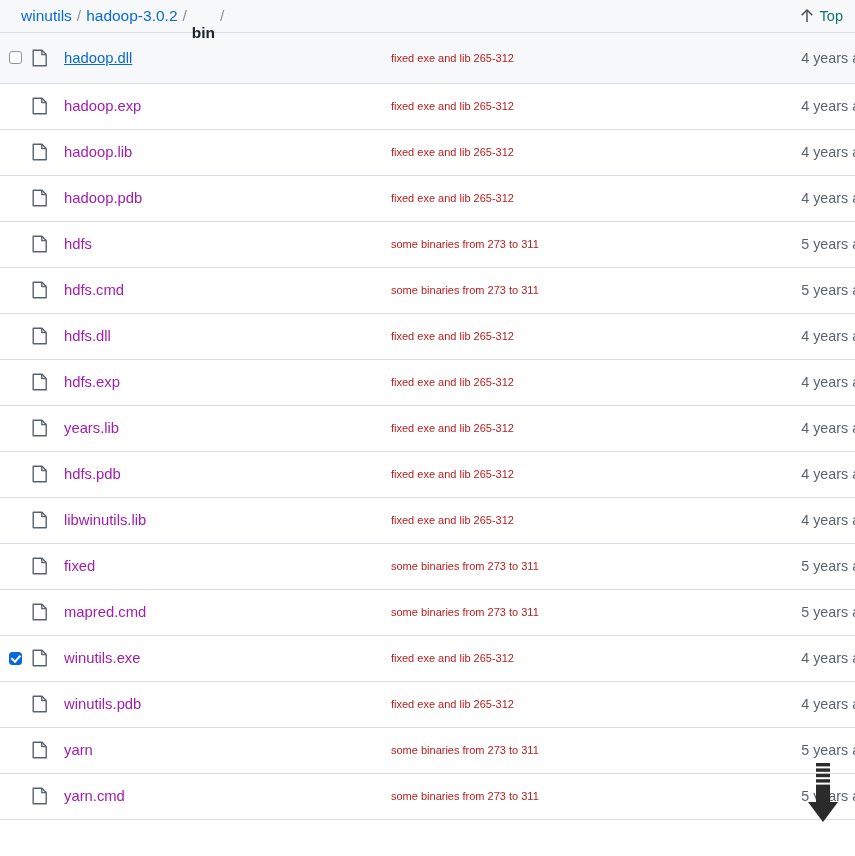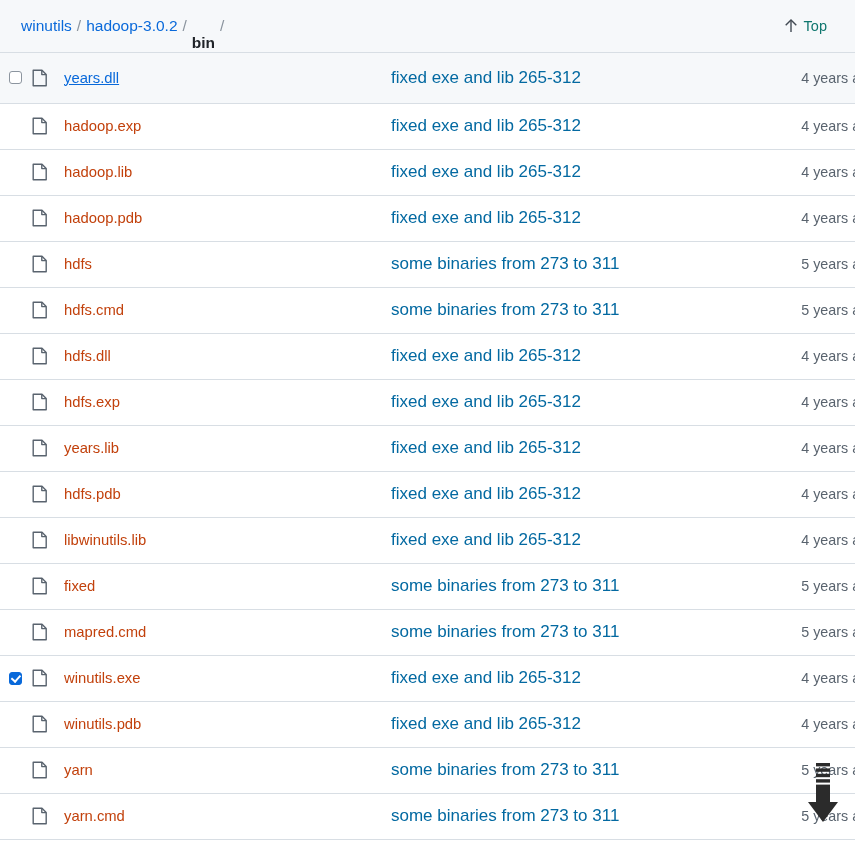--- a/index.html
+++ b/index.html
@@ -12,27 +12,27 @@
     background: #ffffff;
     font-family: "Liberation Sans", sans-serif;
     font-size: 14px;
     color: #1f2328;
     overflow: hidden;
     position: relative;
   }
 
   
   .repo-header {
-    height: 53px;
+    height: 33px;
     box-sizing: border-box;
     background: #f6f8fa;
     border-bottom: 1px solid #d8dee4;
     display: flex;
     align-items: center;
-    padding: 0 28px 0 21px;
+    padding: 0 12px 0 21px;
   }
   .breadcrumb {
     display: flex;
     align-items: center;
     font-size: 15.5px;
     white-space: nowrap;
   }
   .crumb-link {
     color: #0969da;
     text-decoration: none;
@@ -127,33 +127,33 @@
 
   .file-icon {
     display: block;
     width: 16px;
     height: 18px;
     margin: 0 auto;
   }
 
   .name-cell { padding-left: 11px; }
   .file-name {
-    color: #c2410c;
+    color: #a21caf;
     font-size: 14.8px;
     text-decoration: none;
     cursor: pointer;
   }
   .file-name.linked {
     color: #0969da;
     text-decoration: underline;
   }
 
   .msg-cell {
-    color: #0369a1;
-    font-size: 17px;
+    color: #b91c1c;
+    font-size: 11px;
     padding-left: 10px;
   }
   .age-cell {
     color: #59636e;
     font-size: 14.3px;
     text-align: right;
     padding-right: 11px;
   }
 
   
@@ -197,21 +197,21 @@
           <div class="check-wrap">
             <div class="checkbox"></div>
           </div>
         </td>
         <td class="cell col-icon">
           <svg class="file-icon" viewBox="0 0 16 18">
             <path d="M1.2 1.2 H10 L14.2 5.4 V16.8 H1.2 Z" fill="none" stroke="#59636e" stroke-width="1.4" stroke-linejoin="round"></path>
             <path d="M9.8 1.4 V5.6 H14.0" fill="none" stroke="#59636e" stroke-width="1.4" stroke-linejoin="round"></path>
           </svg>
         </td>
-        <td class="cell col-name name-cell"><a class="file-name linked">years.dll</a></td>
+        <td class="cell col-name name-cell"><a class="file-name linked">hadoop.dll</a></td>
         <td class="cell col-msg msg-cell">fixed exe and lib 265-312</td>
         <td class="cell col-age age-cell">4 years ago</td>
       </tr>
       <tr class="file-row">
         <td class="cell col-check">
           <div class="check-wrap">
             <div class="checkbox hidden-box"></div>
           </div>
         </td>
         <td class="cell col-icon">

